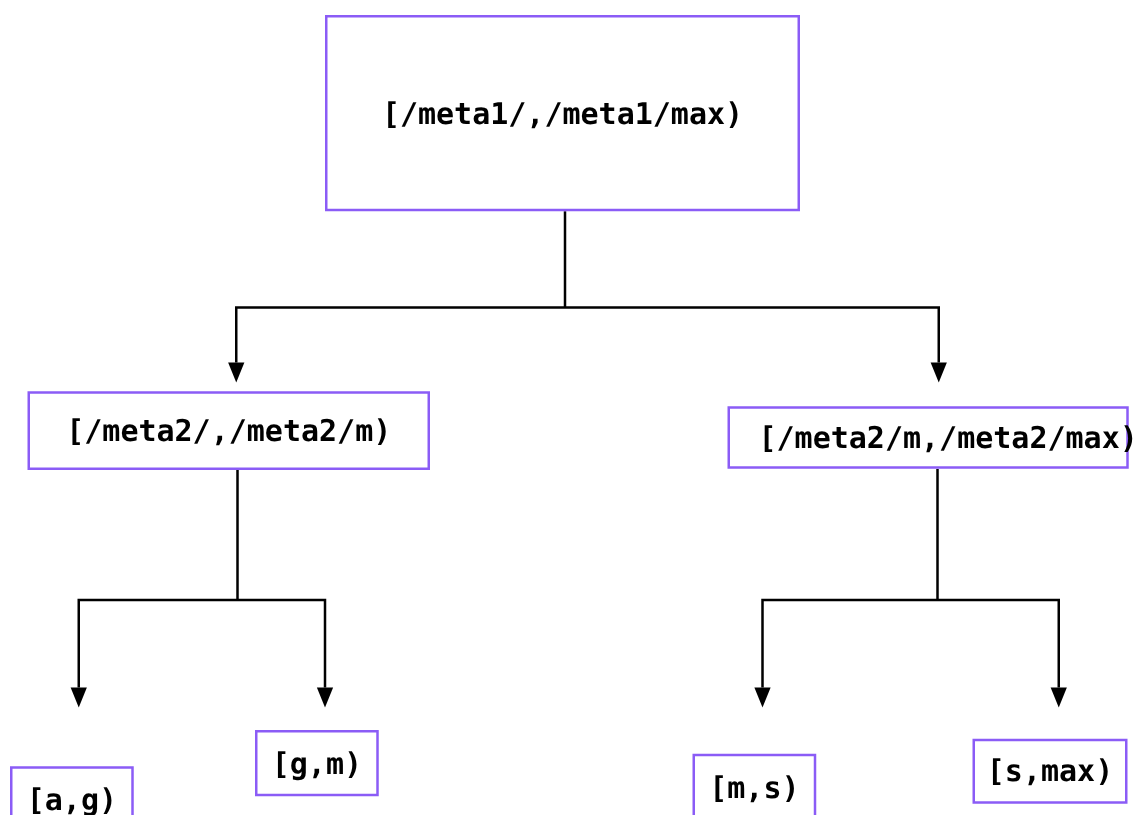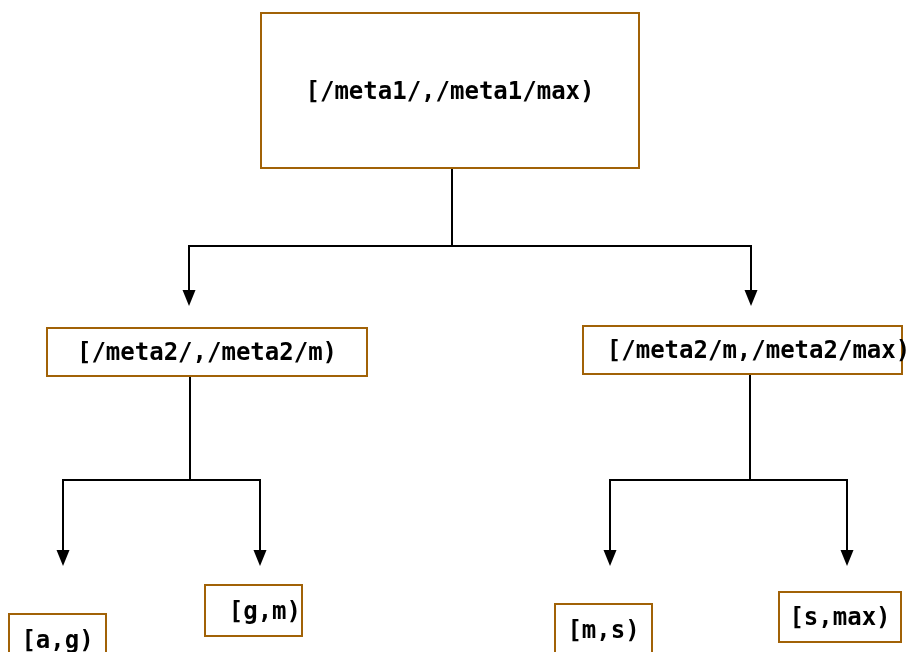--- a/index.html
+++ b/index.html
@@ -27,36 +27,36 @@
     stroke: #000000;
     stroke-width: 2;
   }
   .edges polygon {
     fill: #000000;
     stroke: none;
   }
   .node {
     position: absolute;
     box-sizing: border-box;
-    border: 2px solid #a16207;
+    border: 2px solid #8b5cf6;
     background: #ffffff;
     display: flex;
     align-items: center;
     justify-content: center;
     font-size: 24px;
     font-weight: bold;
     color: #000000;
     white-space: nowrap;
     letter-spacing: 0;
   }
   .node-root        { left: 260px; top: 12px;  width: 380px; height: 157px; }
-  .node-meta2-left  { left: 22px;  top: 327px; width: 322px; height: 50px; margin-left: 24px; }
+  .node-meta2-left  { left: 22px;  top: 313px; width: 322px; height: 63px; }
   .node-meta2-right { left: 582px; top: 325px; width: 321px; height: 50px; padding-left: 32px; }
   .node-leaf-ag     { left: 8px;   top: 584px; width: 99px;  height: 53px; margin-top: 29px; }
-  .node-leaf-gm     { left: 204px; top: 584px; width: 99px;  height: 53px; justify-content: flex-end; }
+  .node-leaf-gm     { left: 204px; top: 584px; width: 99px;  height: 53px; }
   .node-leaf-ms     { left: 554px; top: 584px; width: 99px;  height: 53px; margin-top: 19px; }
   .node-leaf-smax   { left: 778px; top: 591px; width: 124px; height: 52px; }
 </style>
 </head>
 <body>
 
 <div class="canvas">
 
   <svg class="edges" viewBox="0 0 912 652" xmlns="http://www.w3.org/2000/svg">
 

